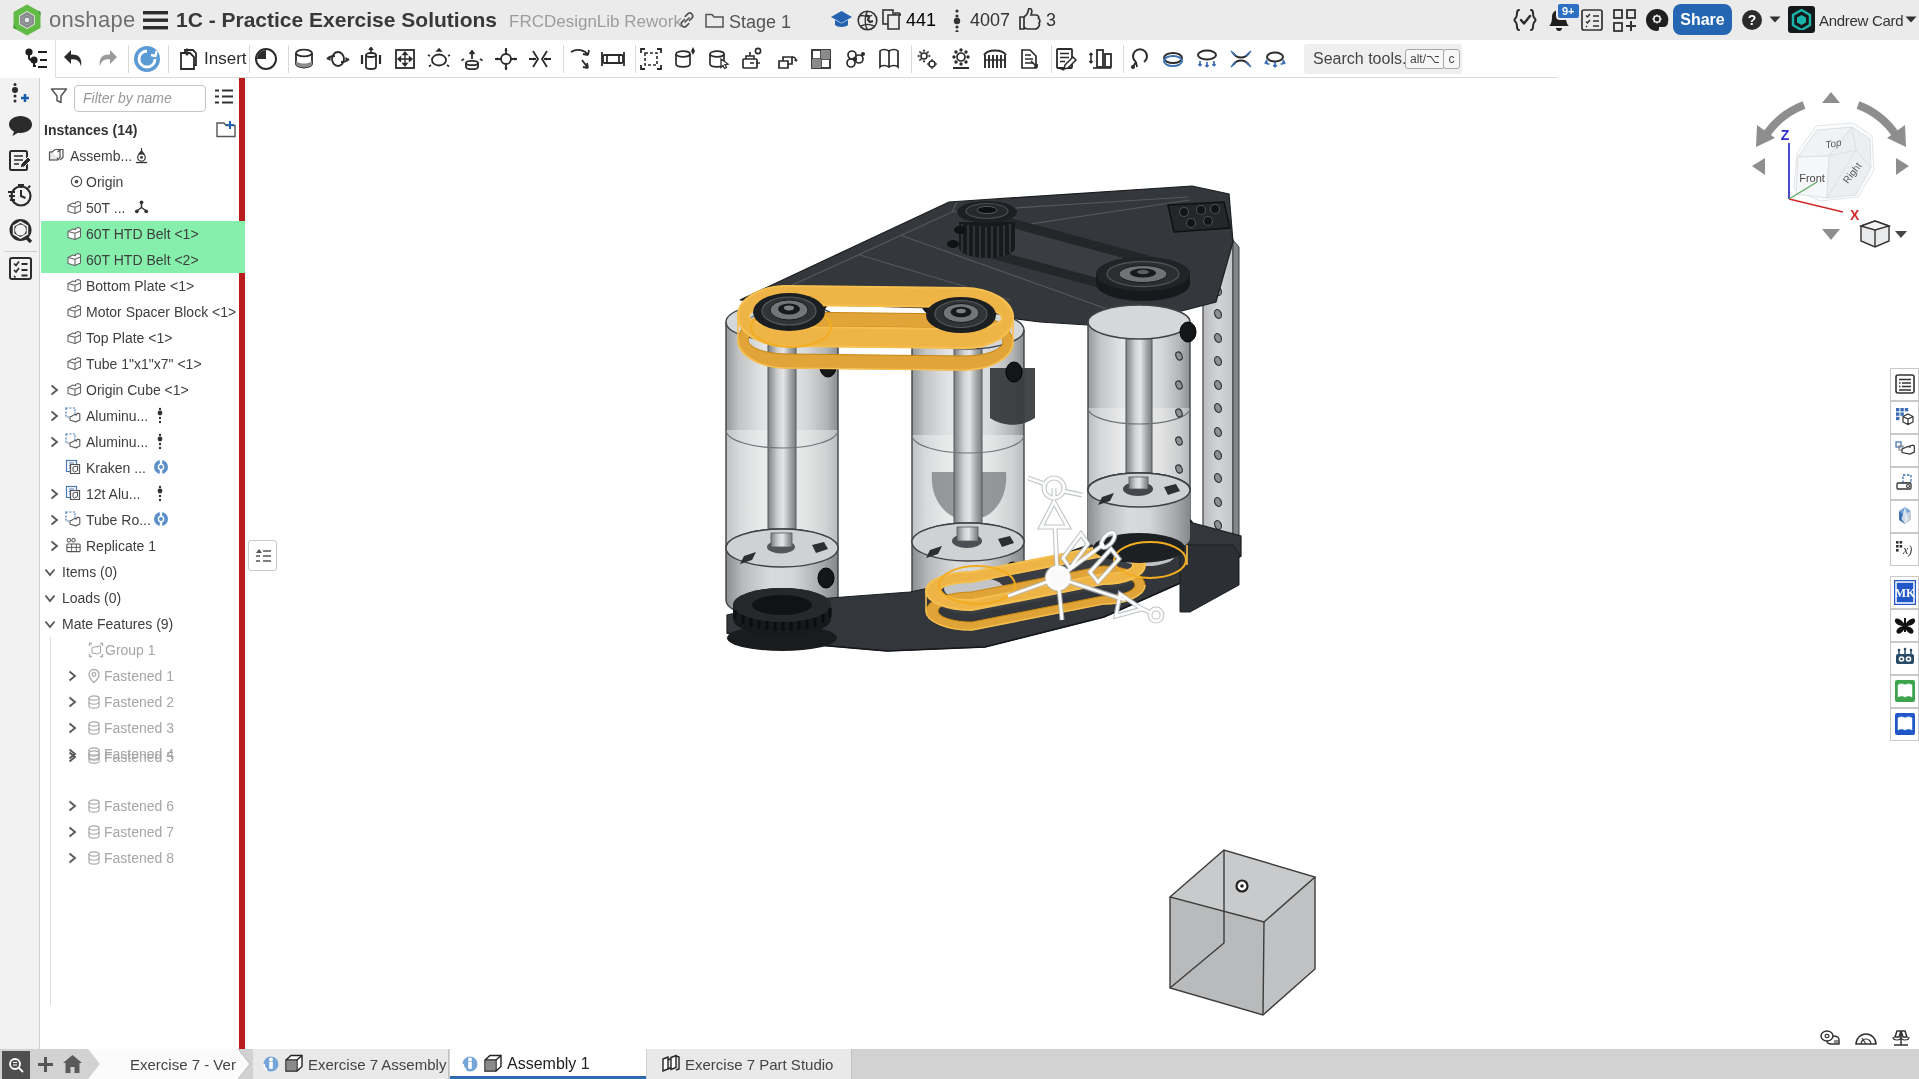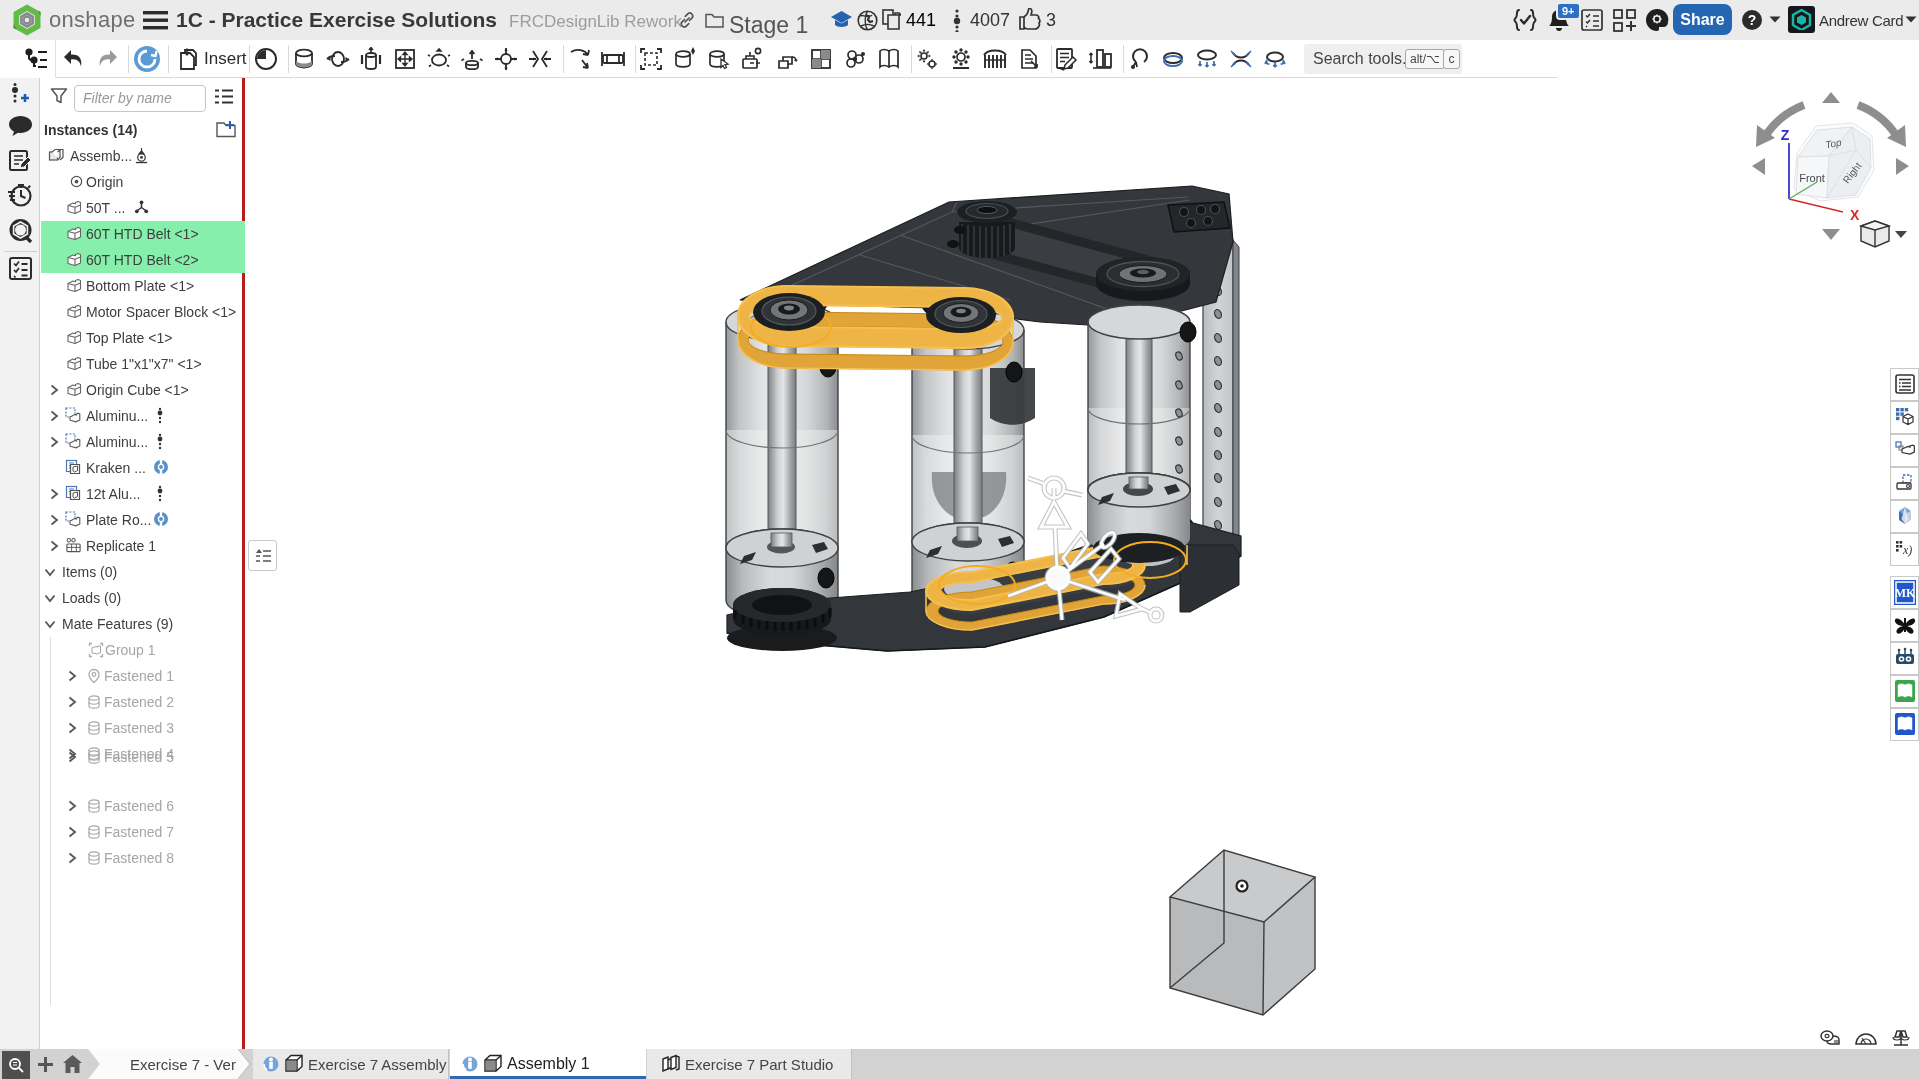--- a/index.html
+++ b/index.html
@@ -1,21 +1,21 @@
 <!DOCTYPE html>
 <html><head>
 <meta charset="utf-8">
 <style>
 * { margin:0; padding:0; box-sizing:border-box; }
 html,body { width:1919px; height:1079px; overflow:hidden; font-family:"Liberation Sans", sans-serif; background:#fff; }
 .abs { position:absolute; }
 #topbar { position:absolute; left:0; top:0; width:1919px; height:40px; background:#ebebeb; z-index:30; }
 #toolbar { position:absolute; left:16px; top:40px; width:1541px; height:38px; background:#fff; border-bottom:1px solid #d8d8d8; z-index:30; }
 #leftstrip { position:absolute; left:0; top:78px; width:40px; height:971px; background:#f2f2f2; border-right:1px solid #d0d0d0; z-index:25; }
-#leftpanel { position:absolute; left:41px; top:78px; width:204px; height:971px; background:#fff; border-right:3px solid #b91c1c; z-index:25; }
+#leftpanel { position:absolute; left:41px; top:78px; width:204px; height:971px; background:#fff; border-right:6px solid #b91c1c; z-index:25; }
 #tabbar { position:absolute; left:0; top:1049px; width:1919px; height:30px; background:#d2d2d2; z-index:30; }
 #canvas { position:absolute; left:0; top:0; width:1919px; height:1079px; z-index:1; }
 .row { position:absolute; left:0; width:204px; height:26px; font-size:14px; color:#3e3e3e; white-space:nowrap; }
 .row .txt { position:absolute; top:5px; }
 .sel { background:#86efac; }
 .grey { color:#a6a6a6; }
 .chev { position:absolute; top:7px; width:12px; height:12px; }
 .tbicon { position:absolute; top:7px; width:24px; height:24px; }
 .tbdiv { position:absolute; top:5px; width:1px; height:28px; background:#d9d9d9; }
 .ricon { position:absolute; left:1890px; width:29px; height:33px; background:#fff; border:1px solid #c9c9c9; z-index:20; }
@@ -360,21 +360,21 @@
       <rect x="0" y="15" width="25" height="3.4" fill="#2b2b2b"></rect>
   </svg>
   <span class="abs" style="left:176px;top:8px;font-size:21px;font-weight:bold;color:#383838">1C - Practice Exercise Solutions</span>
   <span class="abs" style="left:509px;top:12px;font-size:17px;color:#9d9d9d">FRCDesignLib Rework</span>
   <svg class="abs" style="left:678px;top:11px" width="18" height="18" viewBox="0 0 18 18">
       <path d="M7 11 L11 7 M6.5 8.5 l-2.6 2.6 a3 3 0 0 0 4.2 4.2 l2.6-2.6 M11.5 9.5 l2.6-2.6 a3 3 0 0 0-4.2-4.2 L7.3 5.3" stroke="#555" stroke-width="1.7" fill="none" stroke-linecap="round"></path>
     </svg>
   <svg class="abs" style="left:705px;top:12px" width="19" height="16" viewBox="0 0 19 16">
       <path d="M1 2.5 h6 l2 2.5 h9 v10 h-17 z" fill="none" stroke="#555" stroke-width="1.5"></path>
     </svg>
-  <span class="abs" style="left:729px;top:12px;font-size:23px;color:#555">Stage 1</span>
+  <span class="abs" style="left:729px;top:12px;font-size:18px;color:#555">Stage 1</span>
 
   <svg class="abs" style="left:830px;top:10px" width="23" height="20" viewBox="0 0 23 20">
       <path d="M11.5 1 L22 7 L11.5 13 L1 7 Z" fill="#2563b0"></path>
       <path d="M5 10 v5 c2 2.5 11 2.5 13 0 v-5 l-6.5 3.5 z" fill="#2563b0"></path>
     </svg>
   <svg class="abs" style="left:857px;top:10px" width="21" height="21" viewBox="0 0 21 21">
       <circle cx="10.5" cy="10.5" r="9.3" fill="none" stroke="#333" stroke-width="1.6"></circle>
       <path d="M3 6 c3-1.5 5 1 7 0 s4 1 5-1 M10.5 1.5 c-3 4-3 14 0 18 M4 16 c4-2 9-2 13 0" stroke="#333" stroke-width="1.4" fill="none"></path>
       <path d="M9 5 l3 2 -1 3 2 2 3-1" stroke="#333" stroke-width="2.2" fill="none"></path>
     </svg>
@@ -890,21 +890,21 @@
         <use href="#i-dots"></use>
       </svg>
     </div>
   <div class="row" style="top:429px">
       <svg class="chev" style="left:7px">
         <use href="#i-chev"></use>
       </svg>
       <svg class="abs" style="left:24px;top:4px" width="18" height="16">
         <use href="#i-pat"></use>
       </svg>
-      <span class="txt" style="left:45px">Plate Ro...</span>
+      <span class="txt" style="left:45px">Tube Ro...</span>
       <svg class="abs" style="left:112px;top:4px" width="16" height="16">
         <use href="#i-globe"></use>
       </svg>
     </div>
   <div class="row" style="top:455px">
       <svg class="chev" style="left:7px">
         <use href="#i-chev"></use>
       </svg>
       <svg class="abs" style="left:24px;top:4px" width="17" height="16">
         <use href="#i-rep"></use>

